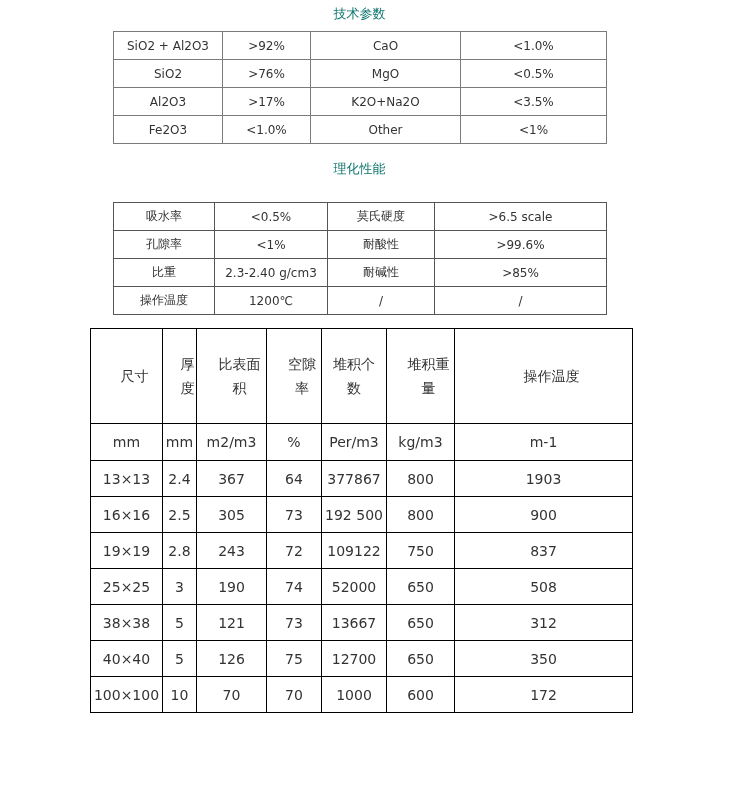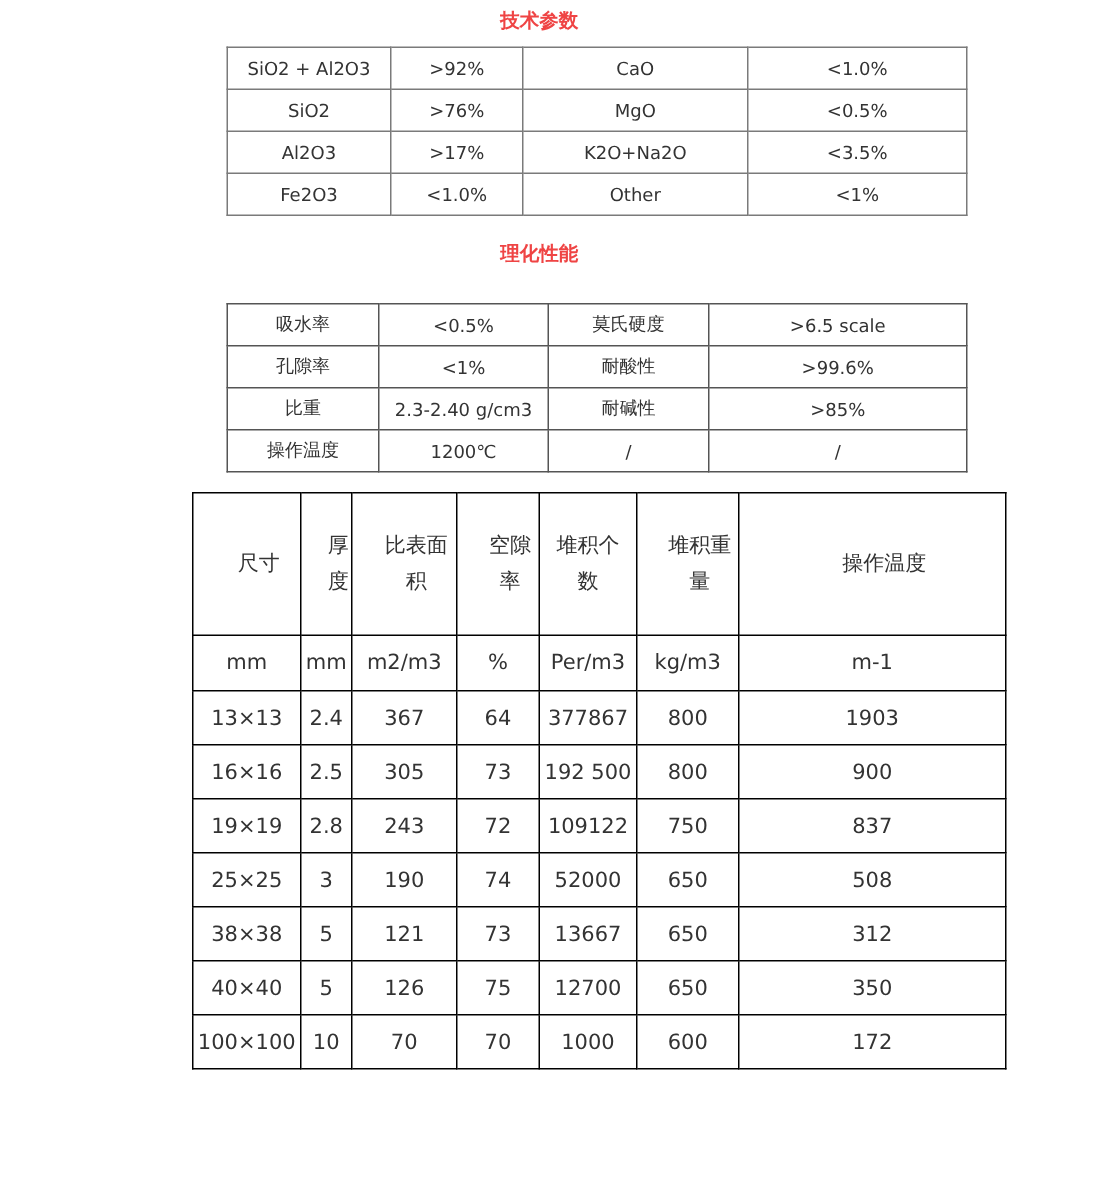--- a/index.html
+++ b/index.html
@@ -3,23 +3,23 @@
 <meta charset="utf-8">
 <style>
   html, body { margin: 0; padding: 0; background: #ffffff; }
   body {
     width: 729px; height: 802px; position: relative; overflow: hidden;
     font-family: "DejaVu Sans", "Liberation Sans", sans-serif;
     color: #333333;
   }
   .title {
     position: absolute; left: 0; width: 719px; text-align: center;
-    font-size: 13px; color: #ef4444; font-weight: bold;
+    font-size: 13px; color: #0f766e;
   }
-  table { position: absolute; border-collapse: collapse; table-layout: fixed; margin-left: 38px; }
+  table { position: absolute; border-collapse: collapse; table-layout: fixed; }
   td { text-align: center; vertical-align: middle; padding: 0; font-size: 12px; }
   .t-gray td { border: 1px solid #7a7a7a; height: 27px; }
   #tech { left: 113px; top: 31px; width: 493px; }
   #phys { left: 113px; top: 202px; width: 493px; }
   #phys td { border-color: #555555; }
   #spec { left: 90px; top: 328px; width: 542px; }
   #spec td { border: 1px solid #000000; font-size: 14px; color: #333333; }
   #spec tr.hdr td { height: 62px; line-height: 24px; font-size: 14px; padding-left: 16px; }
   #spec tr.unit td { height: 36px; }
   #spec tr.row td { height: 35px; }

